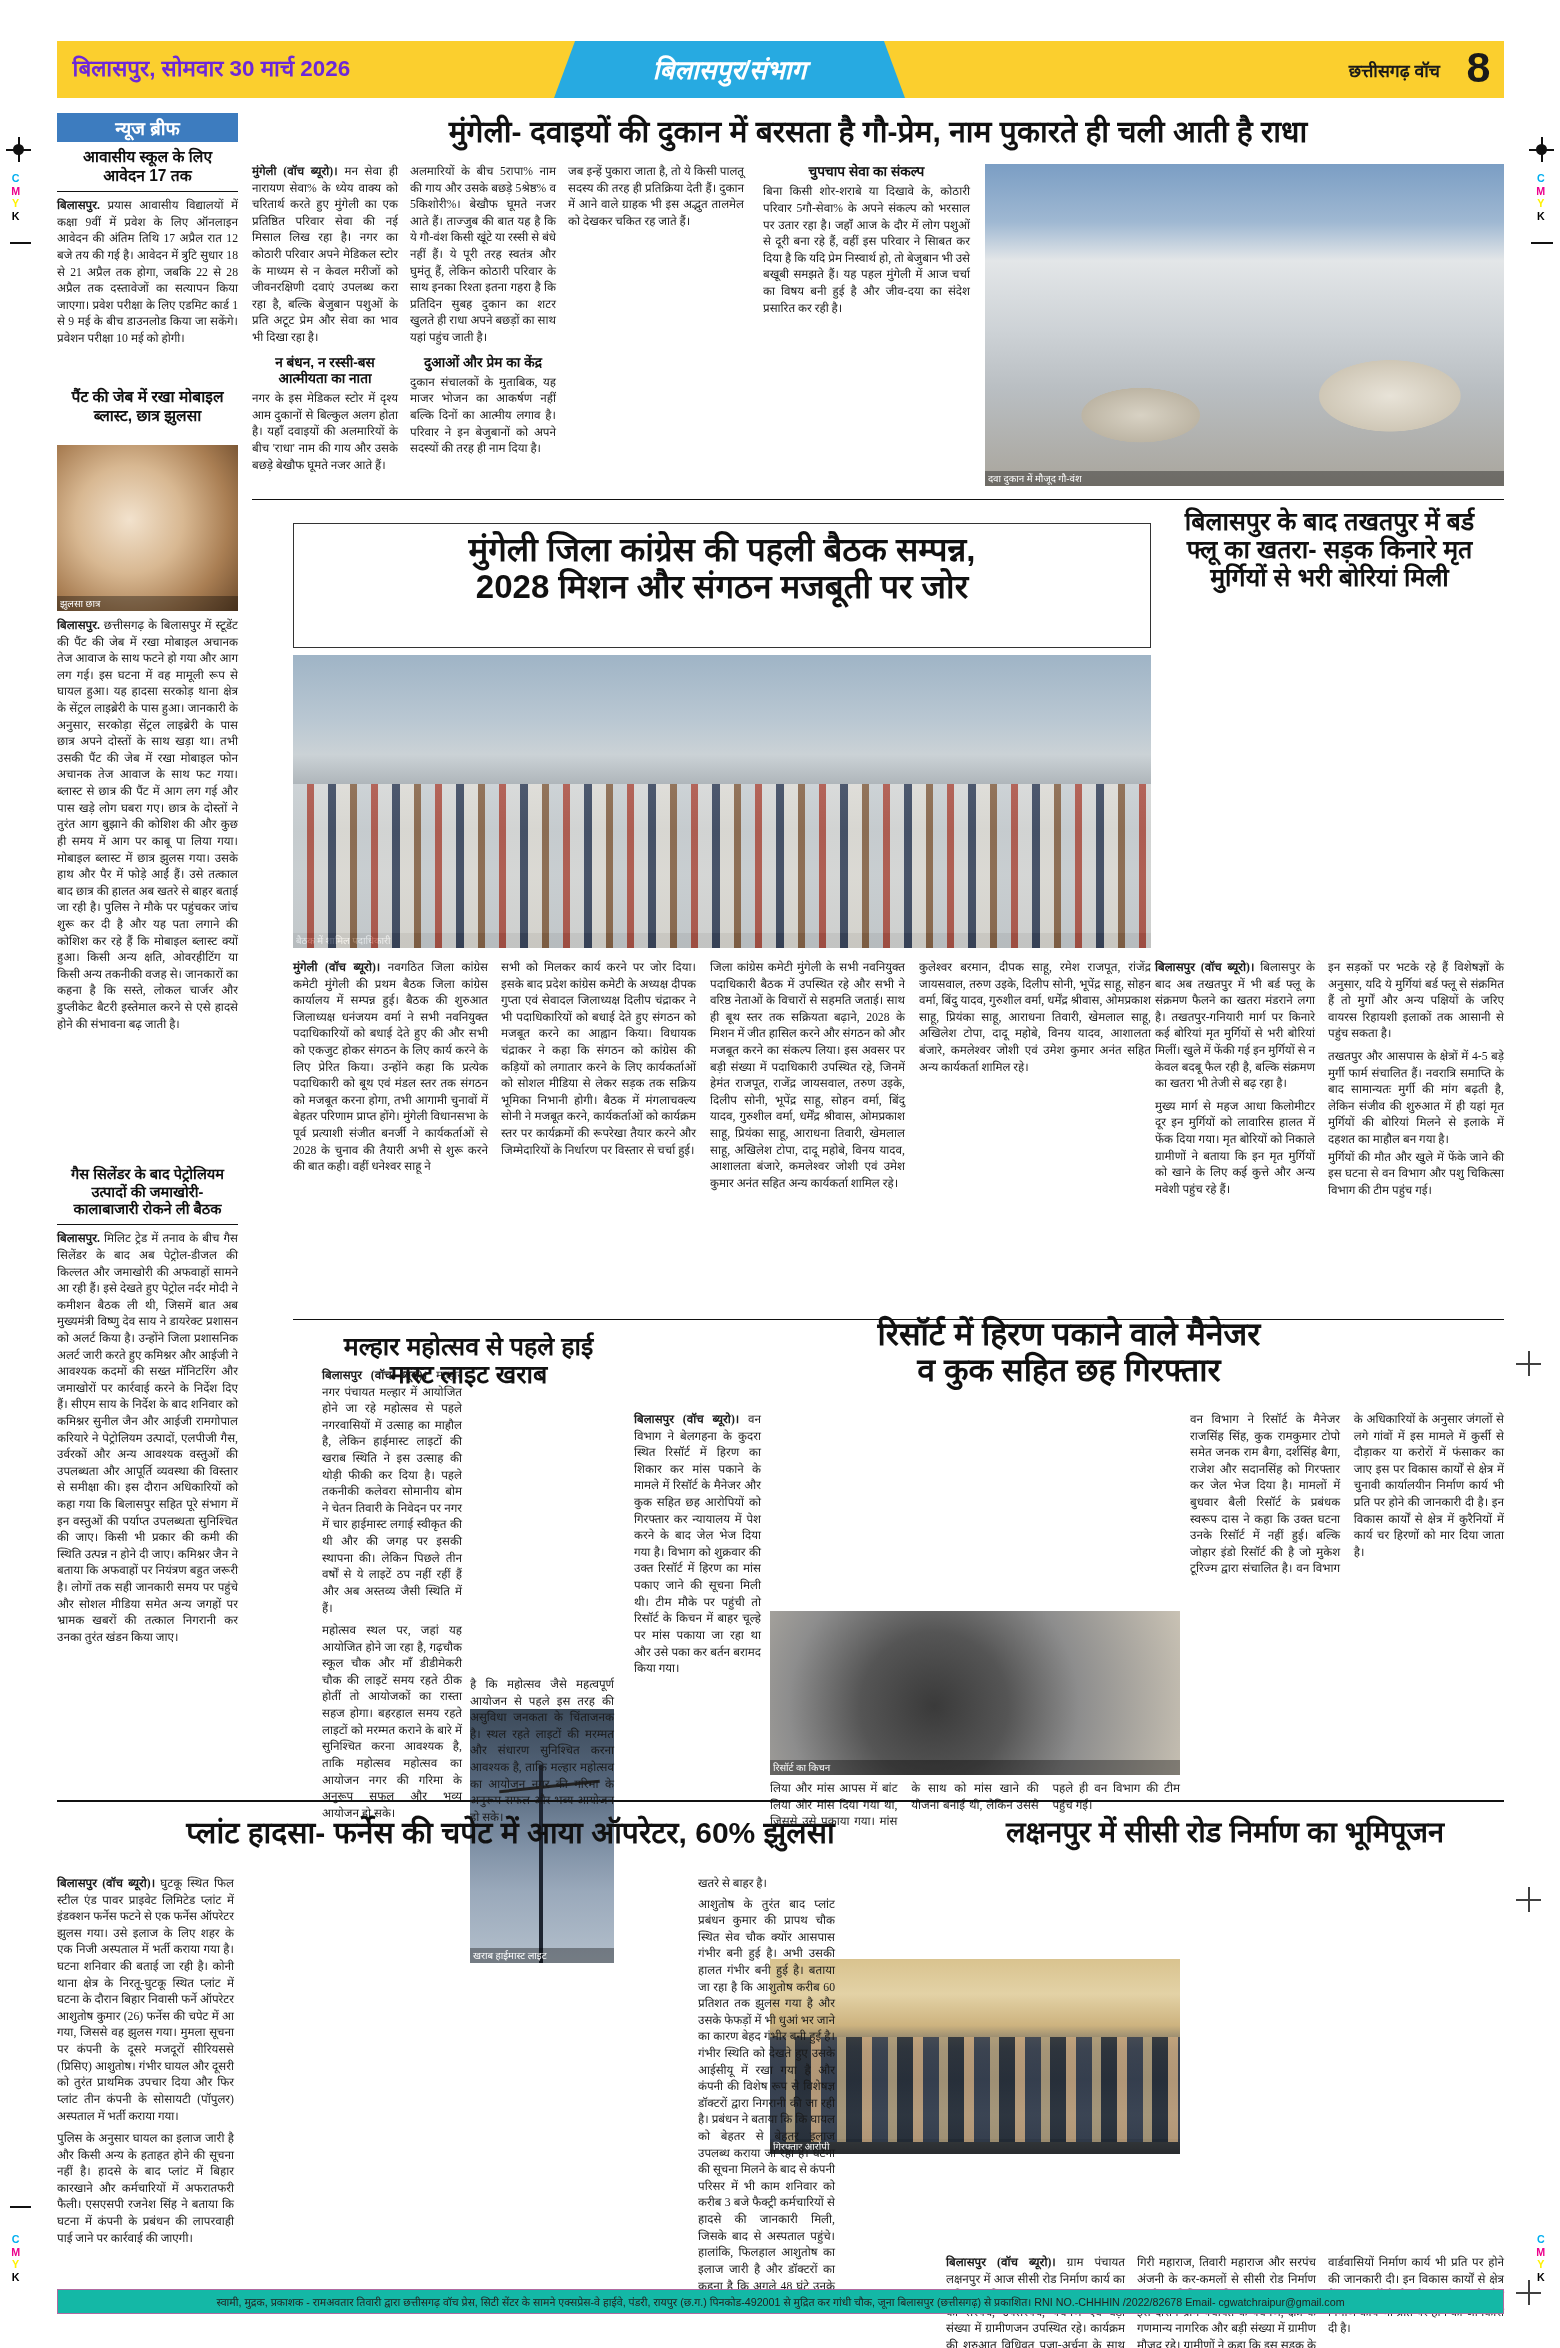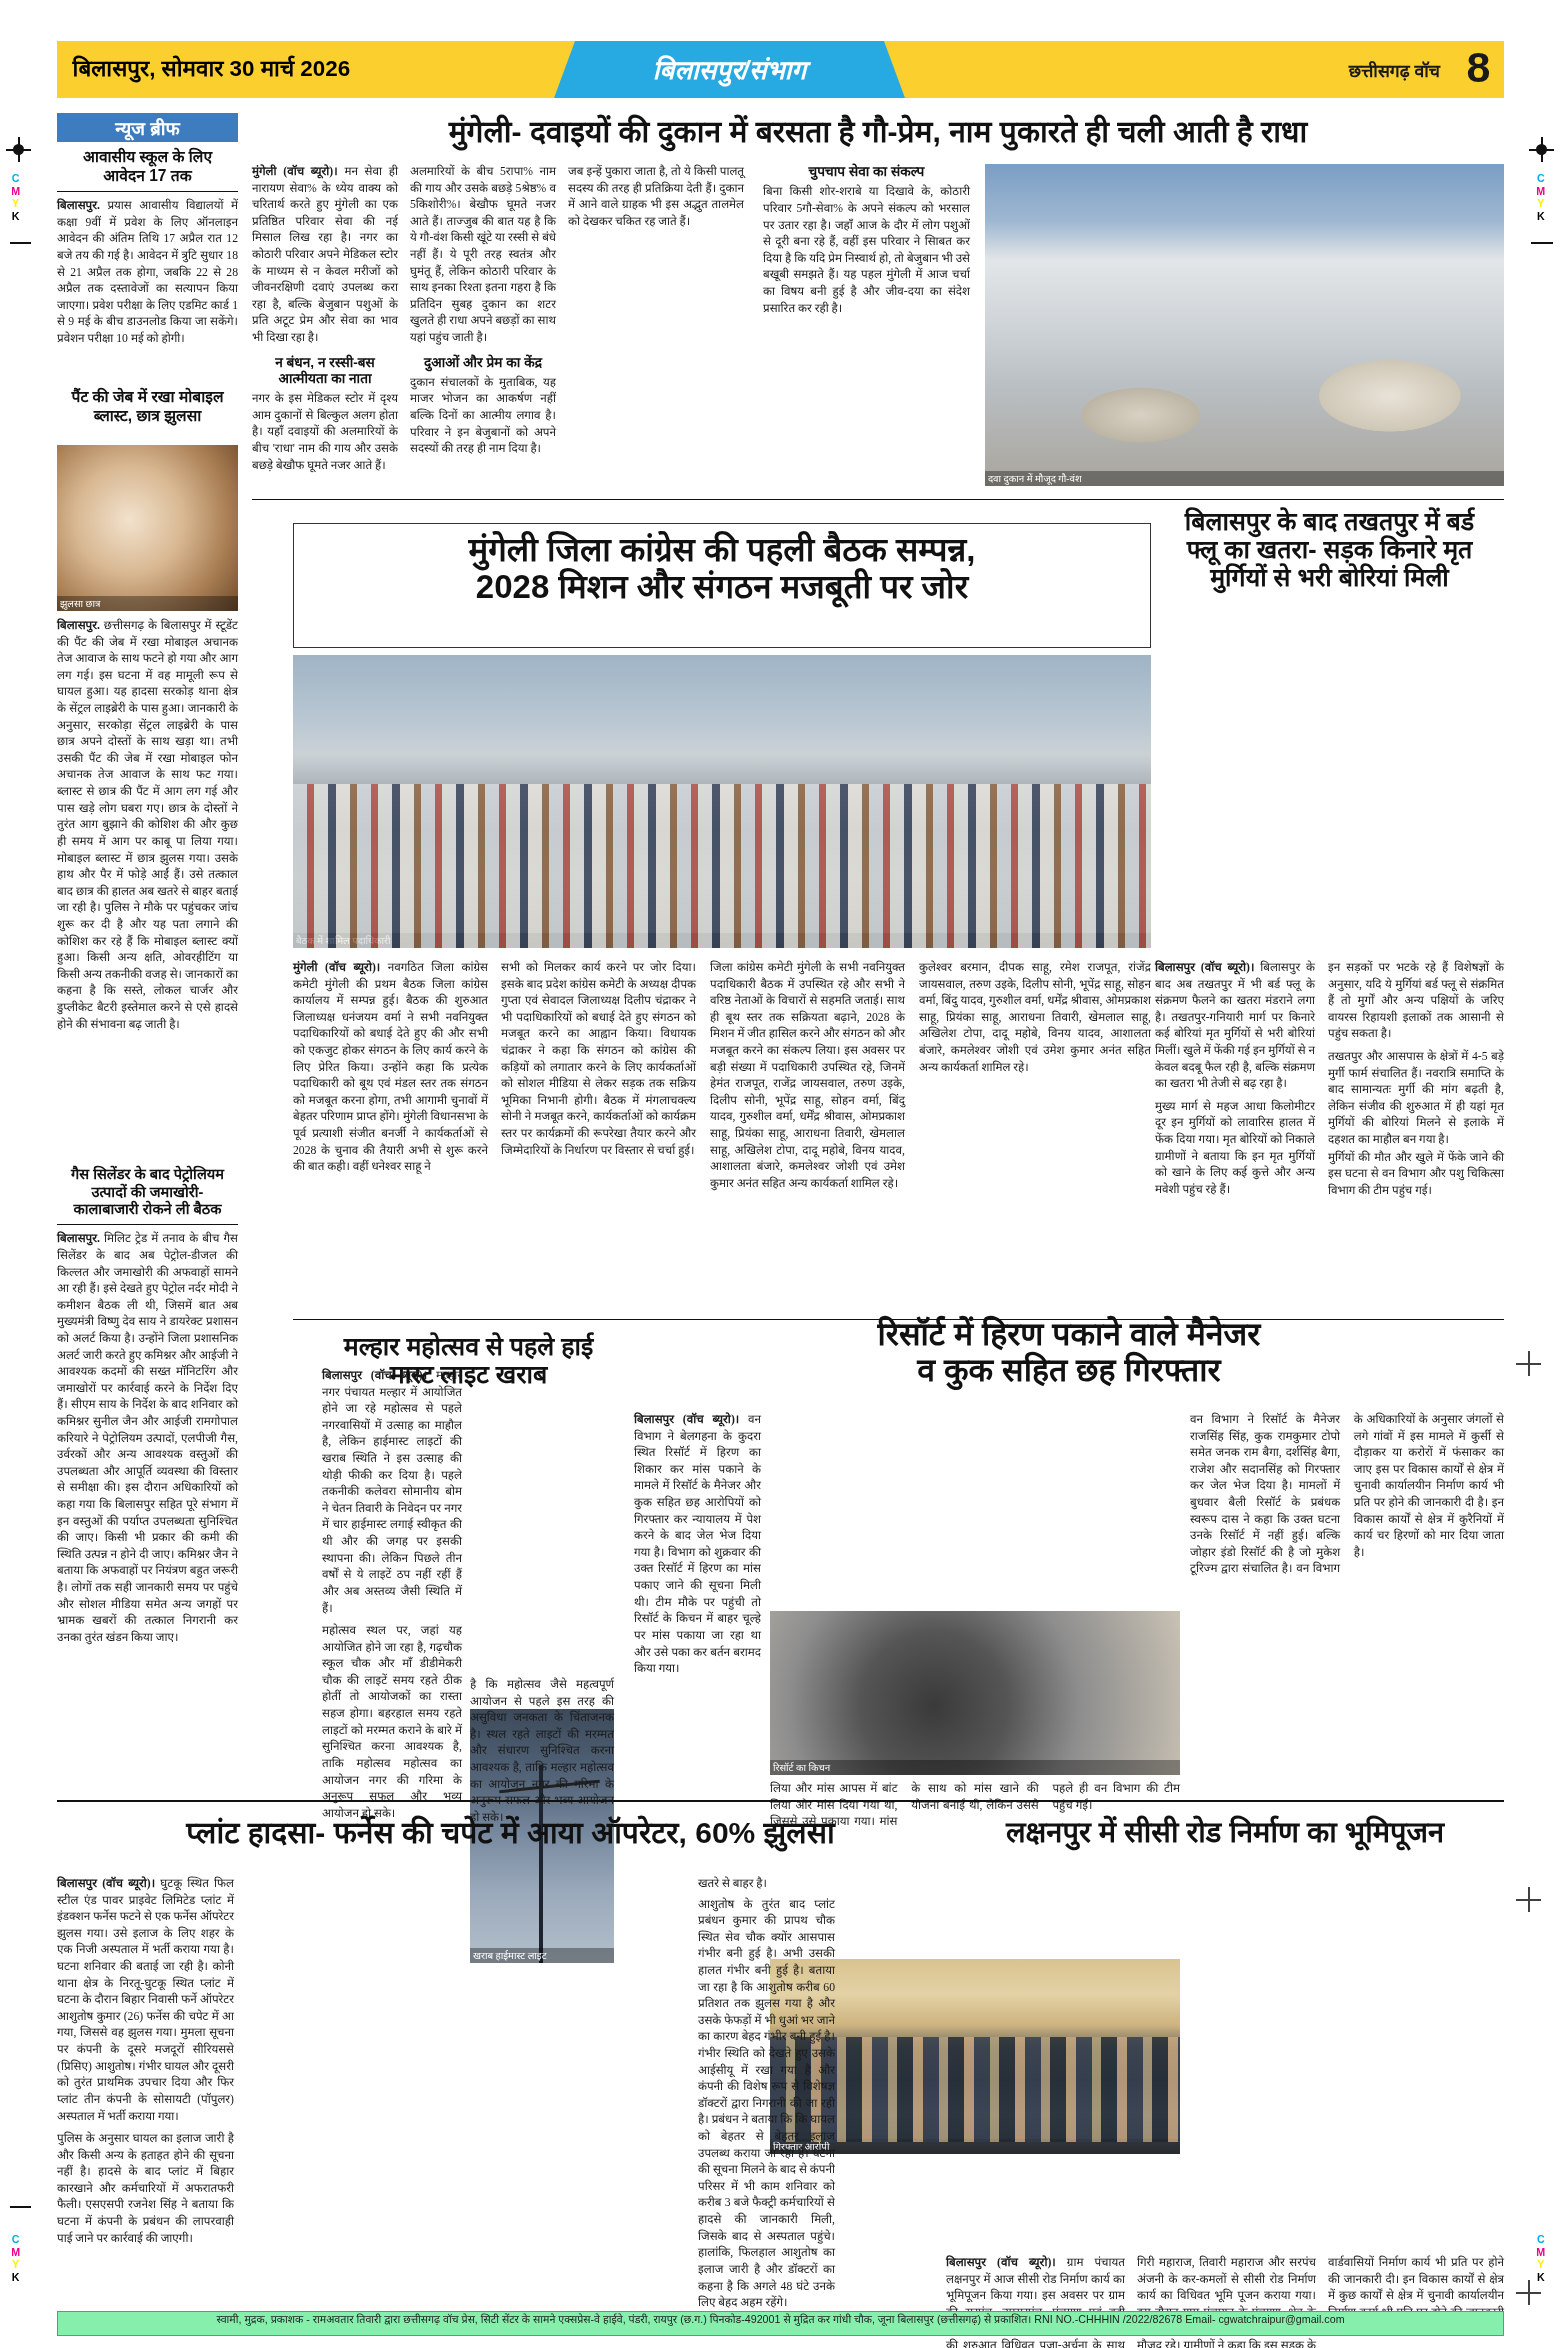--- a/index.html
+++ b/index.html
@@ -41,21 +41,21 @@
 
   
   .masthead {
     position: absolute; left: 57px; top: 41px;
     width: 1447px; height: 57px;
     background: #FBCF2E;
   }
   .masthead .dateline {
     position: absolute; left: 15.6px; top: 10.7px;
     font-family: "Liberation Sans", sans-serif;
-    font-weight: bold; font-size: 22.4px; color: #000000;
+    font-weight: bold; font-size: 22.4px; color: #6d28d9;
   }
   .masthead .section-tab {
     position: absolute; left: 497px; top: 0; width: 351px; height: 57px;
     background: #27AAE1;
     clip-path: polygon(6% 0, 94% 0, 100% 100%, 0% 100%);
   }
   .masthead .section-tab span {
     position: absolute; left: 0; right: 0; top: 9.8px; text-align: center;
     font-family: "Liberation Sans", sans-serif;
     font-weight: bold; font-style: italic; font-size: 26px; color: #fff;
@@ -151,23 +151,23 @@
     background:repeating-linear-gradient(90deg,#2f3a4c 0 15.6px,#b3a07c 15.6px 25px,#1e2733 25px 41px,#caa87f 41px 51px);
     opacity:.8;
   }
   .ph-kitchen {
     background:
       radial-gradient(circle at 40% 58%, #3a3a3a 0%, #555 28%, #8d8d8d 55%, #c9c2b4 100%),
       linear-gradient(#b9a98e,#6d6655);
   }
 
   .footer-strip {
-    position: absolute; left: 57px; bottom: 12px; width: 1447px; height: 25px;
-    border: 1px solid #b06aa0; background: #86efac;
-    display: flex; justify-content: center;
+    position: absolute; left: 57px; bottom: 34px; width: 1447px; height: 25px;
+    border: 1px solid #b06aa0; background: #14b8a6;
+    display: flex; align-items: center; justify-content: center;
   }
   .footer-strip span {
     font-size: 10.7px; color: #222; white-space: nowrap;
     font-family: "Liberation Sans", sans-serif;
   }
   .newsbrief-tab {
     position: absolute; background: #3D7CBF; color: #fff;
     font-family: "Liberation Sans", sans-serif;
     font-weight: bold; font-size: 18.5px;
     display: flex; align-items: center; justify-content: center;

